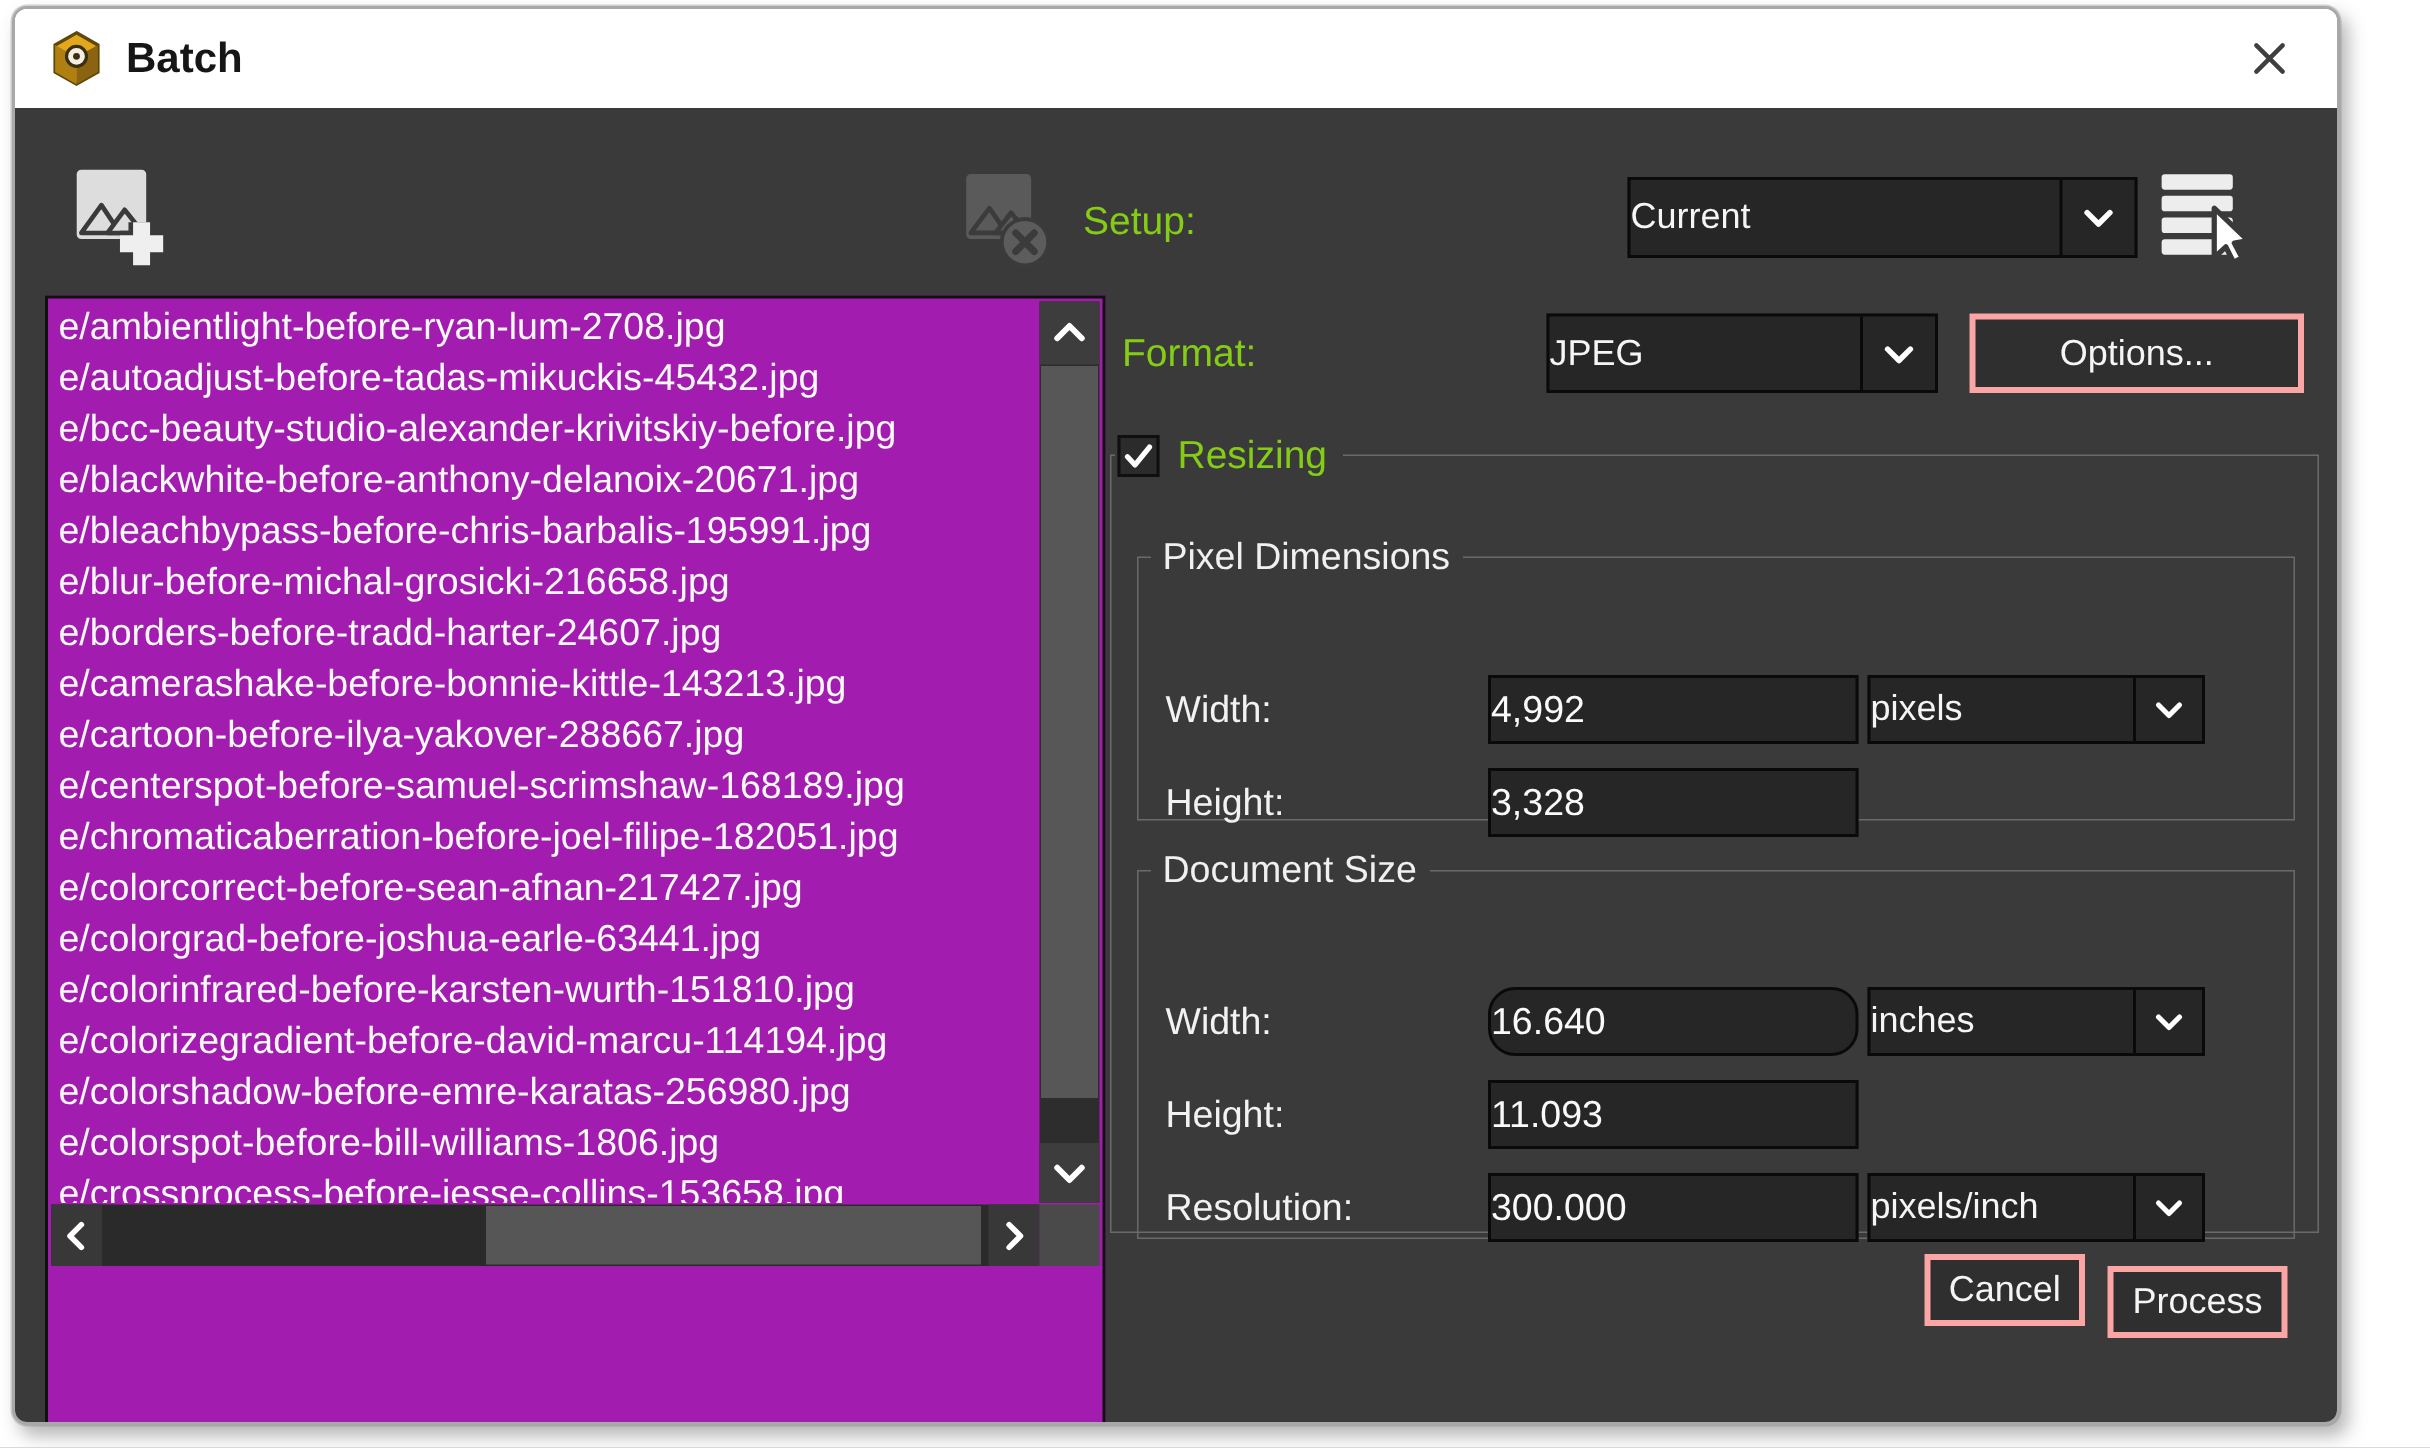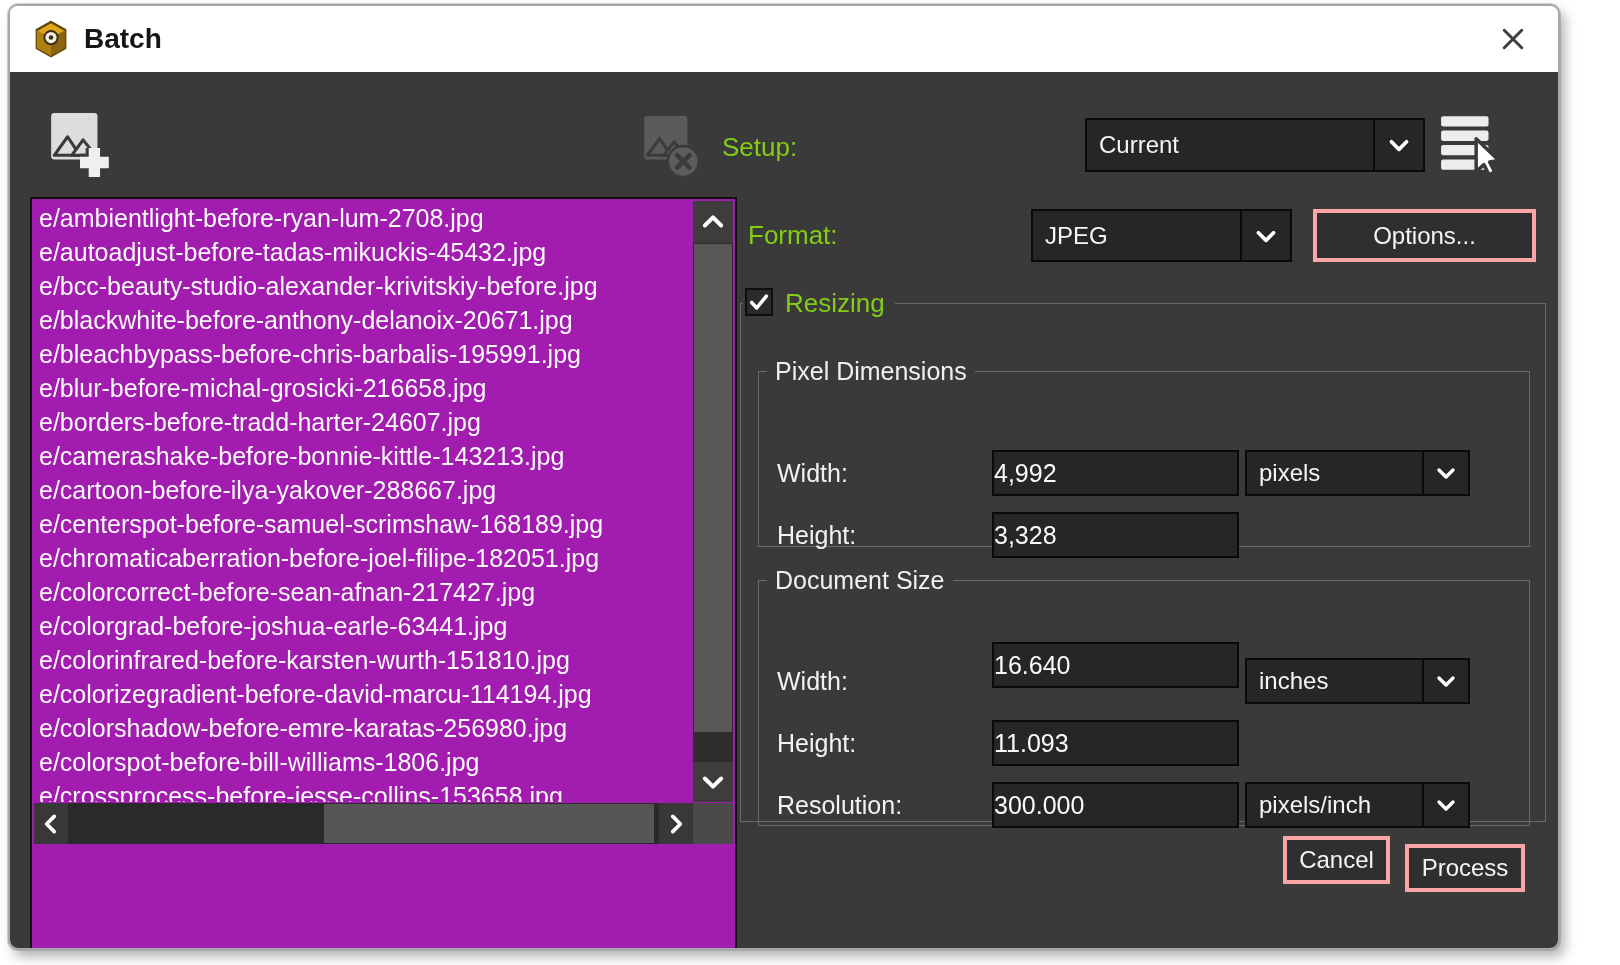--- a/index.html
+++ b/index.html
@@ -19,21 +19,21 @@
 
   .body { position:absolute; left:0; top:66px; width:1548px; height:876px; background:#3a3a3a; }
 
   .icon-btn { position:absolute; cursor:pointer; }
 
   .label { color:#84cc16; font-size:25px; }
 
   
   .dd { position:absolute; background:#262626; border:2px solid #0a0a0a; display:flex;
         align-items:center; color:#f5f5f5; font-size:24px; cursor:pointer; }
-  .dd .dd-text { flex:1; padding-left:12px; white-space:nowrap; overflow:hidden; }
+  .dd .dd-text { flex:1; padding-left:0; white-space:nowrap; overflow:hidden; }
   .dd .dd-arrow { width:50px; align-self:stretch; border-left:2px solid #0a0a0a;
                   display:flex; align-items:center; justify-content:center; }
 
   .push-btn { position:absolute; background:#2f2f2f; border:4px solid #fca5a5; color:#f5f5f5;
               font-size:24px; display:flex; align-items:center; justify-content:center;
               cursor:pointer; font-family:"Liberation Sans", sans-serif; }
 
   
   .filelist { position:absolute; left:20px; top:125px; width:707px; height:806px;
               background:#a21caf; border:2px solid #101010; }
@@ -51,21 +51,21 @@
   .hs-btn { position:absolute; top:0; width:34px; height:41px; background:#383838;
             display:flex; align-items:center; justify-content:center; cursor:pointer; }
   .hs-left { left:0; } .hs-right { right:0; }
   .hs-thumb { position:absolute; left:290px; top:1px; width:330px; height:39px; background:#565656; cursor:pointer; }
   .scroll-corner { position:absolute; left:661px; top:604px; width:40px; height:41px; background:#4a4a4a; }
 
   
   fieldset { position:absolute; border:1px solid #6a6a6a; }
   legend { color:#f0f0f0; font-size:25px; padding:0 8px; margin-left:8px; white-space:nowrap; }
   .resizing-fs { left:730px; top:216px; width:806px; height:534px; }
-  .resizing-fs > legend { display:flex; align-items:flex-start; gap:12px; padding:0 10px 0 2px; margin-left:2px; }
+  .resizing-fs > legend { display:flex; align-items:center; gap:12px; padding:0 10px 0 2px; margin-left:2px; }
   .pixel-fs { left:17px; top:38px; width:772px; height:190px; }
   .doc-fs { left:17px; top:247px; width:772px; height:260px; }
 
   .checkbox { width:28px; height:28px; background:#2b2b2b; border:2px solid #0f0f0f;
               display:flex; align-items:center; justify-content:center; cursor:pointer; }
 
   .row-label { position:absolute; left:18px; width:210px; height:46px; line-height:46px;
                color:#f2f2f2; font-size:25px; }
   .num-input { position:absolute; left:233px; width:247px; height:46px; background:#262626;
                border:2px solid #0a0a0a; color:#fafafa; font-size:25px; 
@@ -231,21 +231,21 @@
           </div>
 
           <div class="row-label" style="top:126px;">Height:</div>
           <input class="num-input" style="top: 126px;" value="3,328">
         </fieldset>
 
         <fieldset class="doc-fs">
           <legend>Document Size</legend>
 
           <div class="row-label" style="top:63px;">Width:</div>
-          <input class="num-input" style="top: 47px;" value="16.640">
+          <input class="num-input" style="top: 63px; border-radius: 18px;" value="16.640">
           <div class="dd unit-dd" style="top:63px;">
             <div class="dd-text">inches</div>
             <div class="dd-arrow">
               <svg class="chev" width="24" height="24" viewBox="0 0 24 24">
                 <path d="M5 9 l7 7 7-7" fill="none" stroke="#ffffff" stroke-width="3.4" stroke-linecap="round" stroke-linejoin="round"></path>
               </svg>
             </div>
           </div>
 
           <div class="row-label" style="top:125px;">Height:</div>

